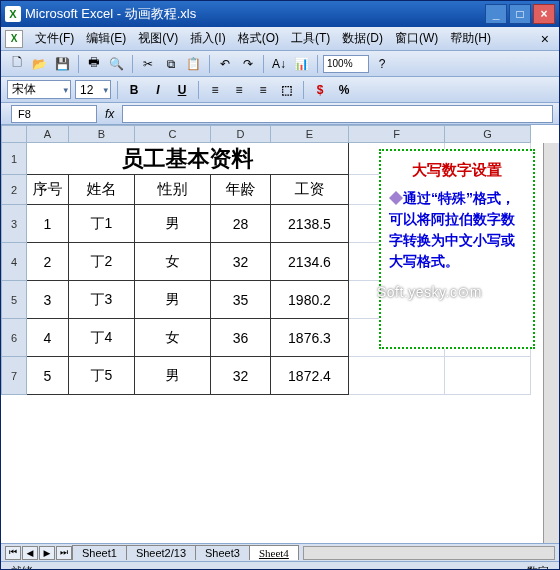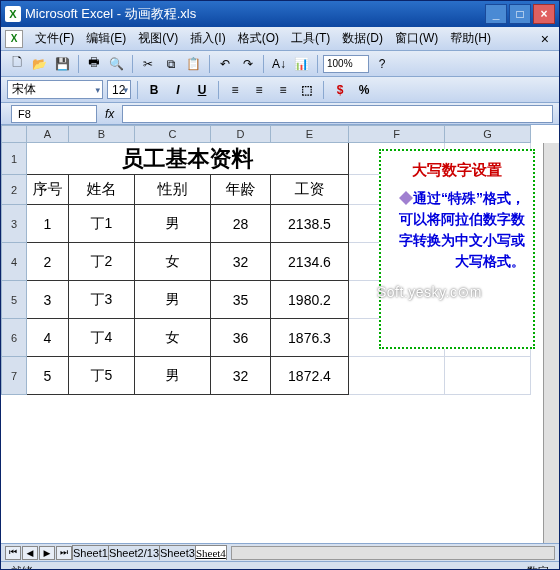--- a/index.html
+++ b/index.html
@@ -14,22 +14,22 @@
 .menubar .appicon { width: 18px; height: 18px; margin-right: 6px; background: #fff; display: inline-flex; align-items: center; justify-content: center; color: #107c10; font-weight: bold; font-size: 10px; border: 1px solid #999; }
 .menubar .menu { padding: 20px 6px; cursor: pointer; }
 .menubar .closex { margin-left: auto; padding: 0 6px; cursor: pointer; font-size: 14px; }
 .toolbar { background: linear-gradient(#e4ecf7, #c4d5ef); height: 26px; display: flex; align-items: center; padding: 0 6px; border-bottom: 1px solid #8aa8d0; gap: 3px; }
 .tbtn { width: 20px; height: 20px; border: 1px solid transparent; display: flex; align-items: center; justify-content: center; cursor: pointer; font-size: 12px; }
 .sep { width: 1px; height: 18px; background: #8aa8d0; margin: 0 2px; }
 .zoom { width: 46px; height: 18px; border: 1px solid #7a96c0; background: #fff; font-size: 10px; display: flex; align-items: center; padding: 0 3px; }
 .fmtbar { background: linear-gradient(#e4ecf7, #c4d5ef); height: 26px; display: flex; align-items: center; padding: 0 6px; border-bottom: 1px solid #8aa8d0; gap: 4px; }
 .combo { height: 19px; border: 1px solid #7a96c0; background: #fff; display: flex; align-items: center; padding: 0 4px; font-size: 12px; position: relative; }
 .combo::after { content: "▾"; position: absolute; right: 2px; font-size: 9px; color: #4a6a9a; }
-.fontname { width: 96px; }
-.fontsize { width: 24px; }
+.fontname { width: 64px; }
+.fontsize { width: 36px; }
 .fmtbtn { width: 20px; height: 20px; display: flex; align-items: center; justify-content: center; cursor: pointer; font-weight: bold; border: 1px solid transparent; }
 .formulabar { background: linear-gradient(#e4ecf7, #c4d5ef); height: 22px; display: flex; align-items: center; border-bottom: 1px solid #8aa8d0; }
 .namebox { width: 86px; height: 18px; border: 1px solid #7a96c0; background: #fff; margin-left: 10px; padding: 0 6px; display: flex; align-items: center; font-size: 11px; }
 .fxlabel { margin: 0 8px; font-style: italic; font-size: 12px; }
 .fmlinput { flex: 1; height: 18px; border: 1px solid #7a96c0; background: #fff; margin-right: 6px; }
 .gridwrap { position: relative; height: 418px; background: #fff; overflow: hidden; }
 .colhdrs { display: flex; height: 18px; }
 .corner { width: 26px; background: #d6e0ee; border: 1px solid #9eb6ce; }
 .colhdr { background: #d6e0ee; border: 1px solid #9eb6ce; border-left: none; text-align: center; font-size: 11px; color: #333; line-height: 16px; }
 .rowhdr { width: 26px; background: #d6e0ee; border: 1px solid #9eb6ce; border-top: none; text-align: center; font-size: 11px; color: #333; display: flex; align-items: center; justify-content: center; }
@@ -37,26 +37,26 @@
 .cell { border-right: 1px solid #d0d7e5; border-bottom: 1px solid #d0d7e5; display: flex; align-items: center; justify-content: center; font-size: 13px; position: relative; }
 .cw-A { width: 42px; } .cw-B { width: 66px; } .cw-C { width: 76px; } .cw-D { width: 60px; } .cw-E { width: 78px; } .cw-F { width: 96px; } .cw-G { width: 86px; }
 .rh-1 { height: 32px; } .rh-2 { height: 30px; } .rh-3, .rh-4, .rh-5, .rh-6, .rh-7 { height: 38px; }
 .title-cell { font-family: "KaiTi","STKaiti",serif; font-size: 22px; font-weight: bold; }
 .bordered .cell { border-color: #333; border-width: 1px; }
 .hdrcell { font-family: "KaiTi","STKaiti",serif; font-size: 15px; }
 .datacell { font-size: 14px; }
 .note { position: absolute; left: 378px; top: 24px; width: 156px; height: 200px; border: 2px dotted #0a0; background: #fff; padding: 8px; font-size: 14px; line-height: 1.5; }
 .note .ntitle { color: #c00; font-weight: bold; font-family: "KaiTi",serif; text-align: center; margin-bottom: 6px; font-size: 15px; }
 .note .diamond { color: #a080d0; }
-.note .body { color: #00d; font-weight: bold; text-align: right; }
+.note .body { color: #00d; font-weight: bold; }
 .watermark { position: absolute; left: 376px; top: 159px; font-size: 14px; color: #fff; text-shadow: 0 0 3px #888, 0 0 2px #888; font-family: Arial; letter-spacing: 0.5px; }
 .sheettabs { height: 18px; background: #d6e0ee; display: flex; align-items: center; font-size: 11px; border-top: 1px solid #8aa8d0; }
 .tabnav { display: flex; margin-left: 4px; }
 .tabnav span { width: 16px; height: 14px; border: 1px solid #888; background: #e8eef7; margin-right: 1px; display: flex; align-items: center; justify-content: center; font-size: 9px; cursor: pointer; }
-.tab { padding: 1px 0; background: #fff; border: 1px solid #888; border-bottom: none; margin-left: -1px; cursor: pointer; position: relative; }
+.tab { padding: 1px 9px; background: #fff; border: 1px solid #888; border-bottom: none; margin-left: -1px; cursor: pointer; position: relative; }
 .tab.inactive { background: #d6e0ee; }
 .tab.active { text-decoration: underline; font-family: Liberation Serif, serif; }
 .hscroll { flex: 1; height: 14px; background: #e0e0e0; margin: 0 4px; border: 1px solid #999; }
 .statusbar { height: 20px; background: #d6e0ee; display: flex; align-items: center; padding: 0 10px; font-size: 11px; border-top: 1px solid #8aa8d0; }
 .statusbar .stat { margin-right: auto; }
 .statusbar .mode { margin-left: 280px; }
 .vscroll { position: absolute; right: 0; top: 18px; bottom: 0; width: 16px; background: #e0e0e0; border-left: 1px solid #999; }
 </style>
 </head>
 <body>

